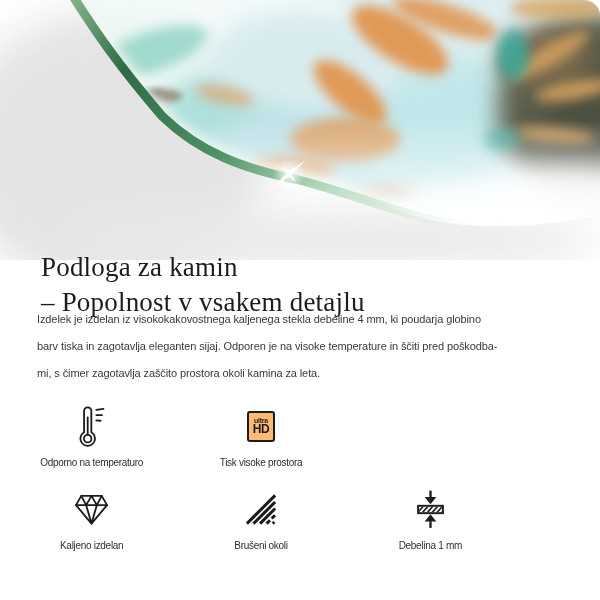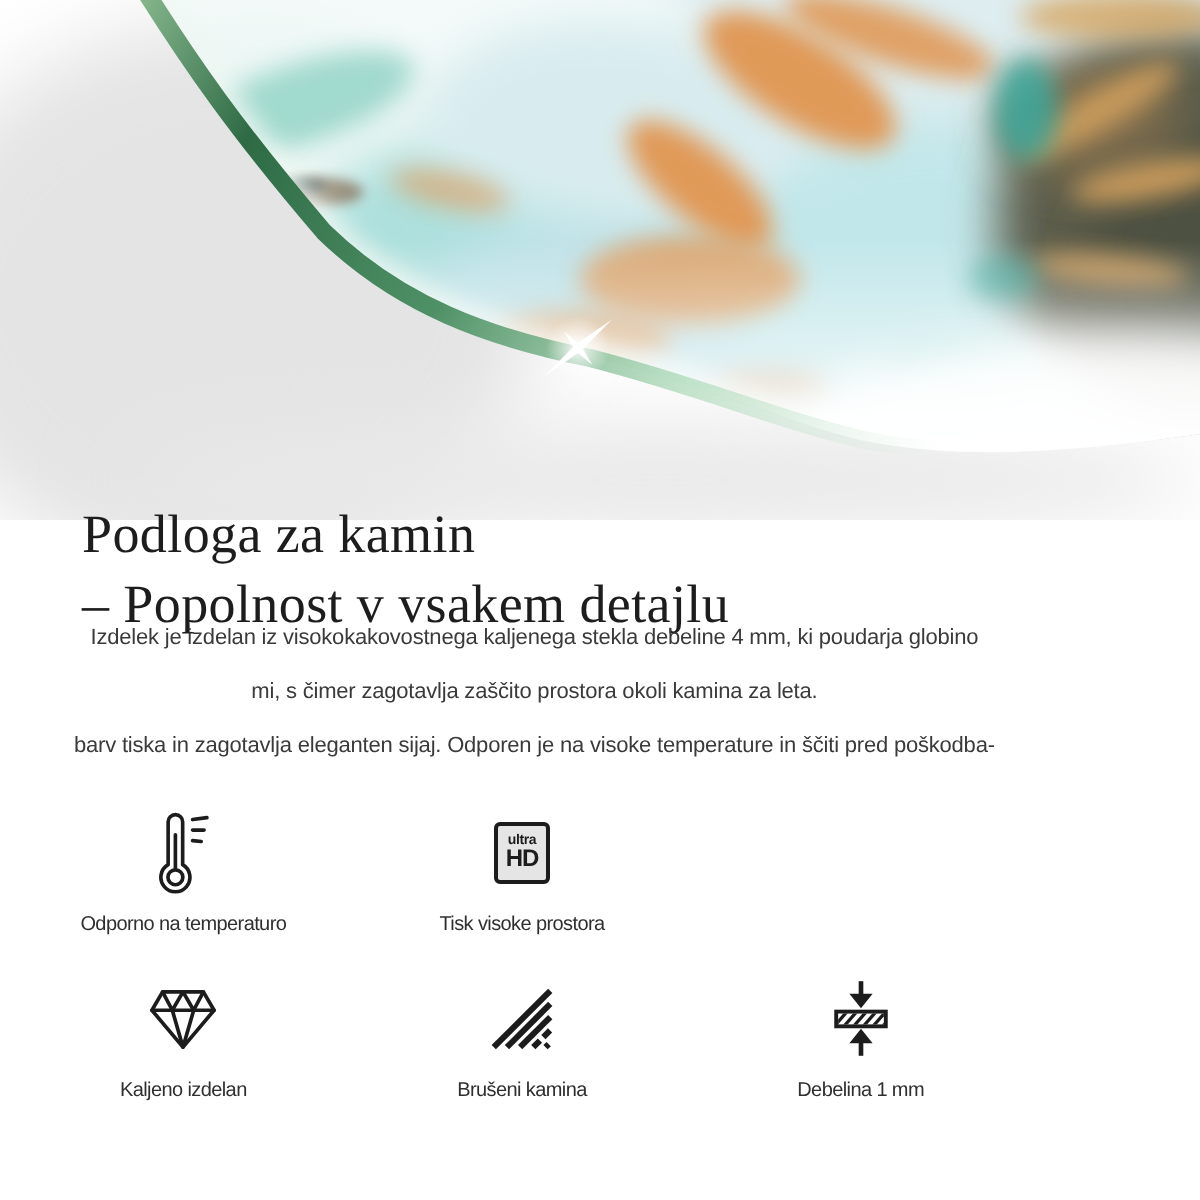--- a/index.html
+++ b/index.html
@@ -1,32 +1,32 @@
 <!DOCTYPE html>
 <html><head>
 <meta charset="utf-8">
 <style>
   html,body{margin:0;padding:0;background:#fff;}
   .page{position:relative;width:600px;height:600px;background:#fff;overflow:hidden;
-        font-family:"Liberation Sans",sans-serif;}
+        font-family:"Liberation Sans",sans-serif;border-radius:16px;}
   .hero{position:absolute;top:0;left:0;width:600px;height:260px;z-index:0;}
   .heading{position:absolute;left:41px;top:232px;z-index:1;
            font-family:"Liberation Serif","DejaVu Serif",serif;
            font-size:27px;line-height:35px;font-weight:400;color:#1d1d1d;letter-spacing:.2px;
            white-space:nowrap;}
   .body-text{position:absolute;left:37px;top:306px;z-index:1;
-             font-size:11px;line-height:27px;color:#3a3a3a;letter-spacing:-.1px;white-space:nowrap;text-align:center;}
+             font-size:11px;line-height:27px;color:#3a3a3a;letter-spacing:-.1px;white-space:nowrap;}
   .features{position:absolute;left:7px;top:404px;width:508px;z-index:1;}
   .feat-row{display:grid;grid-template-columns:repeat(3,1fr);justify-items:center;}
   .feat-row.second{margin-top:18px;}
   .feature{display:flex;flex-direction:column;align-items:center;}
   .icon-box{height:44px;display:flex;align-items:center;justify-content:center;}
   .feat-label{margin-top:9px;font-size:10px;line-height:12px;letter-spacing:-.3px;color:#2f2f2f;}
   .uhd-box{box-sizing:border-box;width:28px;height:31px;border:2px solid #1c1c1c;border-radius:3px;
-           display:flex;flex-direction:column;align-items:center;justify-content:center;color:#1c1c1c;background:#e5e5e5;}
+           display:flex;flex-direction:column;align-items:center;justify-content:center;color:#1c1c1c;background:#fdba74;}
   .uhd-top{font-size:7px;font-weight:700;line-height:7px;letter-spacing:-.2px;}
   .uhd-bottom{font-size:12px;font-weight:700;line-height:11px;letter-spacing:-.5px;}
   .ic{stroke:#1c1c1c;fill:none;stroke-width:1.9;stroke-linecap:round;stroke-linejoin:round;}
 </style>
 </head>
 <body>
 
 <div class="page">
 
   <div class="hero">
@@ -123,22 +123,22 @@
     </svg>
   </div>
 
   <h1 class="heading">
     <div>Podloga za kamin</div>
     <div>– Popolnost v vsakem detajlu</div>
   </h1>
 
   <div class="body-text">
     <div>Izdelek je izdelan iz visokokakovostnega kaljenega stekla debeline 4 mm, ki poudarja globino</div>
+    <div>barv tiska in zagotavlja eleganten sijaj. Odporen je na visoke temperature in ščiti pred poškodba-</div>
     <div>mi, s čimer zagotavlja zaščito prostora okoli kamina za leta.</div>
-    <div>barv tiska in zagotavlja eleganten sijaj. Odporen je na visoke temperature in ščiti pred poškodba-</div>
   </div>
 
   <div class="features">
     <div class="feat-row">
 
       <div class="feature">
         <div class="icon-box">
           <svg class="ic" width="26" height="43" viewBox="0 0 27 45">
             <path d="M 5.2,28.6 a 7.6,7.6 0 1 0 7.6,0 L 12.8,6.2 a 3.8,3.8 0 0 0 -7.6,0 Z"></path>
             <circle cx="9" cy="35.2" r="3.9"></circle>
@@ -182,21 +182,21 @@
           <svg width="32" height="33" viewBox="0 0 34 34">
             <g stroke="#1c1c1c" stroke-width="3.2" stroke-linecap="butt" fill="none">
               <line x1="2" y1="32" x2="32" y2="2"></line>
               <line x1="9" y1="32" x2="32" y2="9"></line>
               <line x1="16" y1="32" x2="32" y2="16"></line>
               <line x1="23" y1="32" x2="32" y2="23" stroke-dasharray="5 2.6"></line>
               <line x1="29.5" y1="32" x2="32" y2="29.5" stroke-dasharray="2.4 2"></line>
             </g>
           </svg>
         </div>
-        <div class="feat-label">Brušeni kamina</div>
+        <div class="feat-label">Brušeni okoli</div>
       </div>
 
       <div class="feature">
         <div class="icon-box">
           <svg width="31" height="40" viewBox="0 0 32 41">
             <defs>
               <clipPath id="barHatch">
                   <rect x="4.2" y="18.2" width="23.6" height="5.6"></rect>
                 </clipPath>
             </defs>

